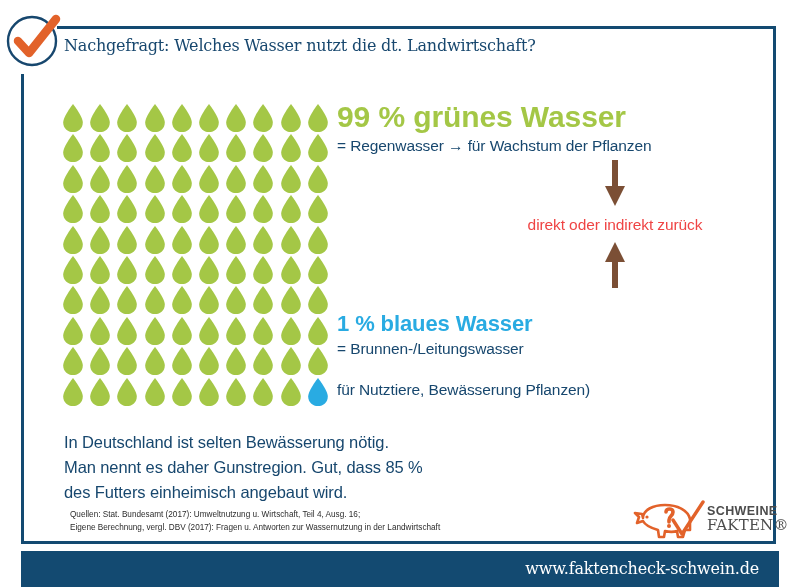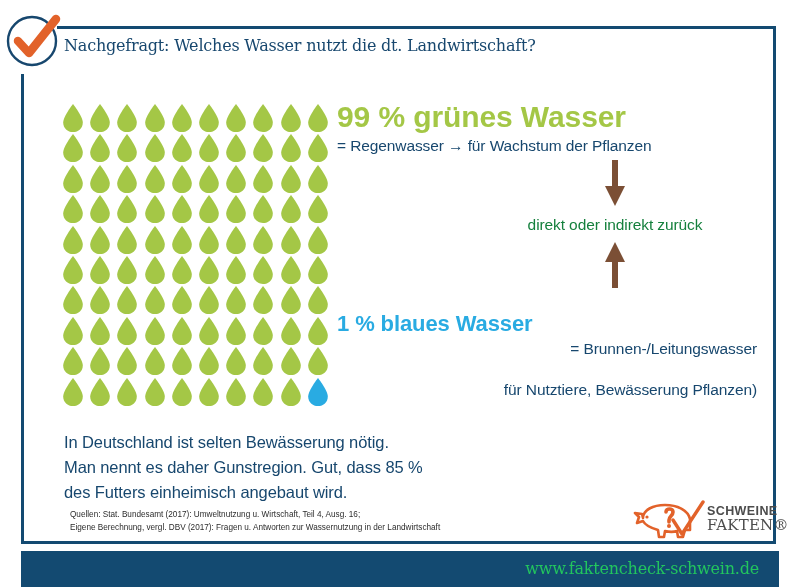--- a/index.html
+++ b/index.html
@@ -98,21 +98,21 @@
     text-align: center;
   }
   .arrow-down, .arrow-up {
     width: 26px;
     height: 46px;
     margin: 0 auto;
     display: block;
   }
   .cycle-text {
     font-size: 15.5px;
-    color: #15803d;
+    color: #ef4444;
     line-height: 1.45;
     margin: 8px 0 6px 0;
     letter-spacing: -0.1px;
   }
 
   .block-blue {
     position: absolute;
     left: 337px;
     top: 311px;
     width: 420px;
@@ -123,21 +123,20 @@
     color: #29ABE2;
     line-height: 1.18;
     letter-spacing: -0.1px;
   }
   .sub-blue {
     font-size: 15.5px;
     color: #17476E;
     line-height: 1.33;
     margin-top: 2px;
     letter-spacing: -0.1px;
-    text-align: right;
   }
 
   
   .closing-text {
     position: absolute;
     left: 64px;
     top: 430px;
     width: 520px;
     font-size: 16.5px;
     color: #17476E;
@@ -186,21 +185,21 @@
     width: 758px;
     height: 36px;
     background: #134A71;
   }
   .footer-url {
     position: absolute;
     right: 20px;
     top: 8px;
     font-family: "DejaVu Serif", "Liberation Serif", serif;
     font-size: 16px;
-    color: #22c55e;
+    color: #ffffff;
     letter-spacing: -0.2px;
   }
 </style>
 </head>
 <body>
 
 <div id="infographic">
 
   <div class="frame-line frame-top"></div>
   <div class="frame-line frame-right"></div>

